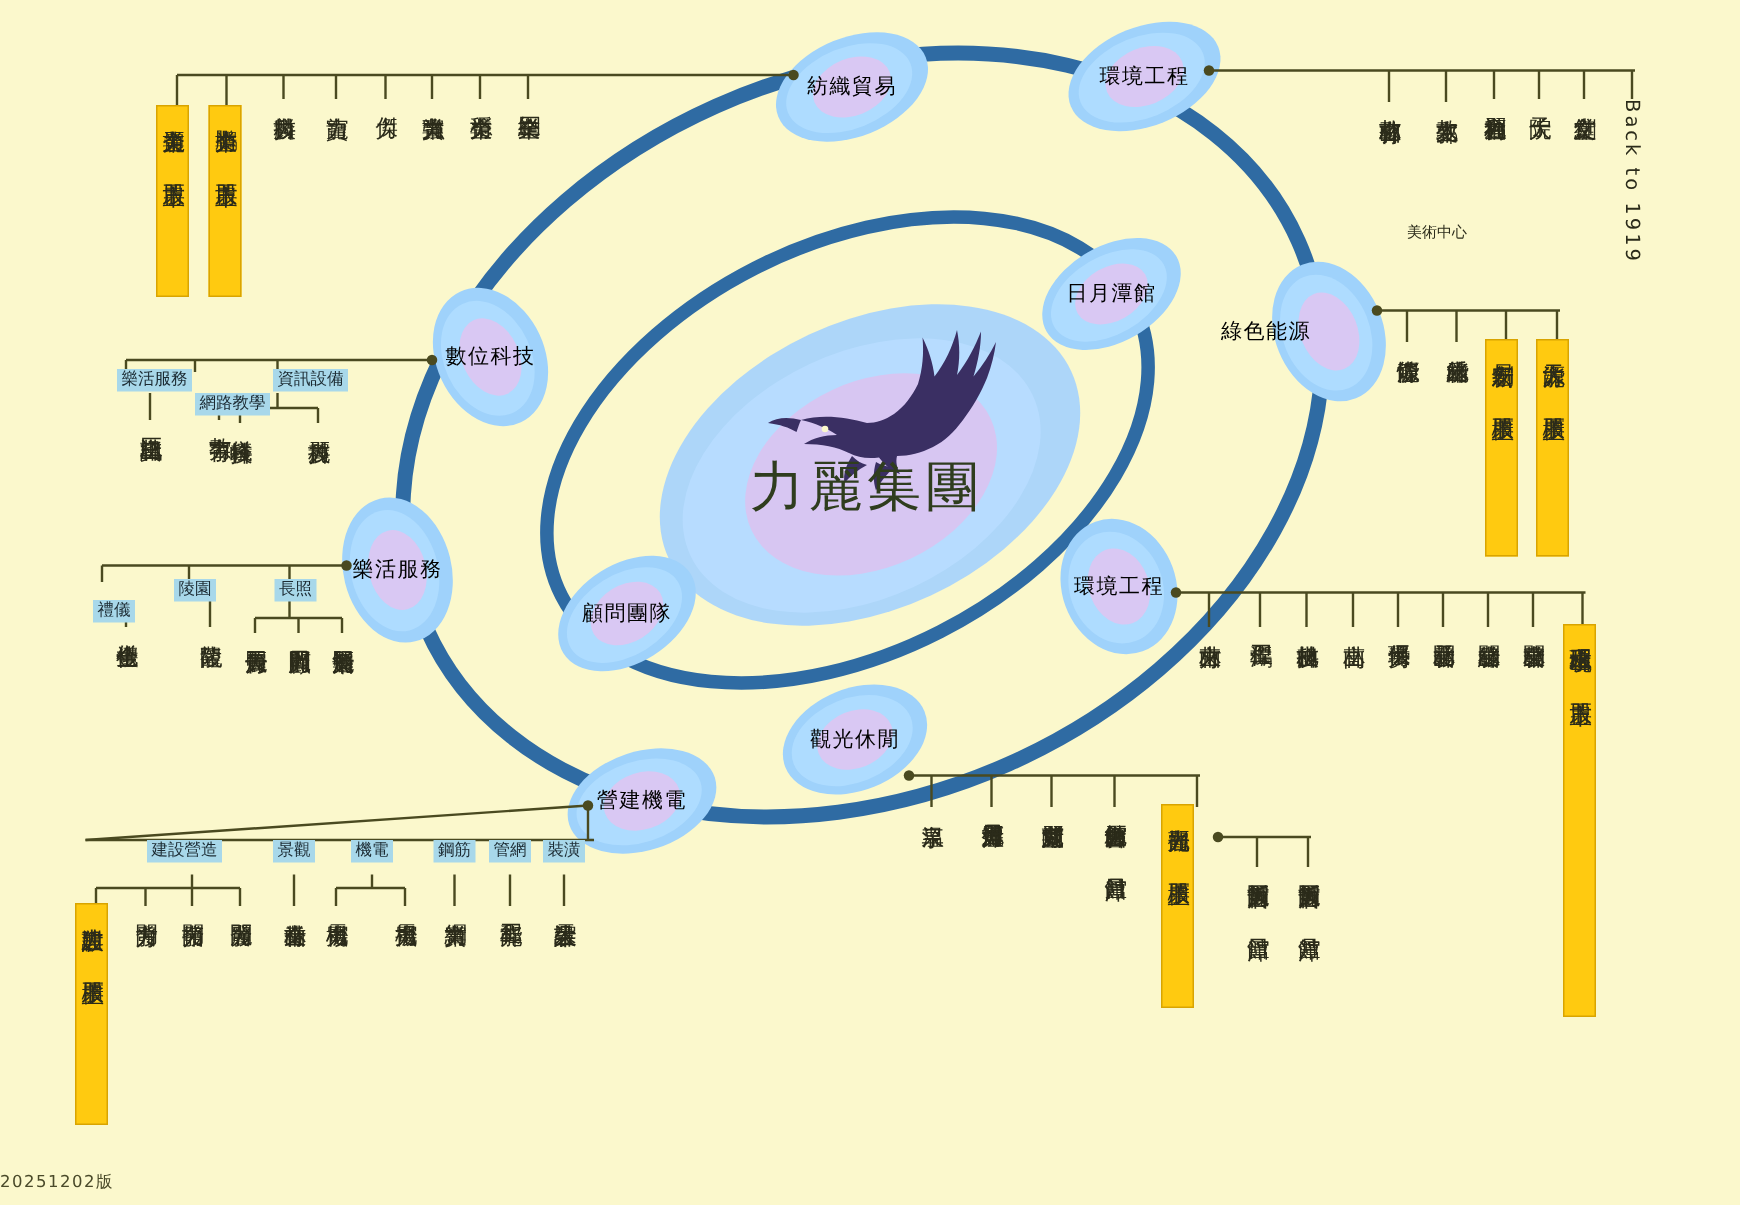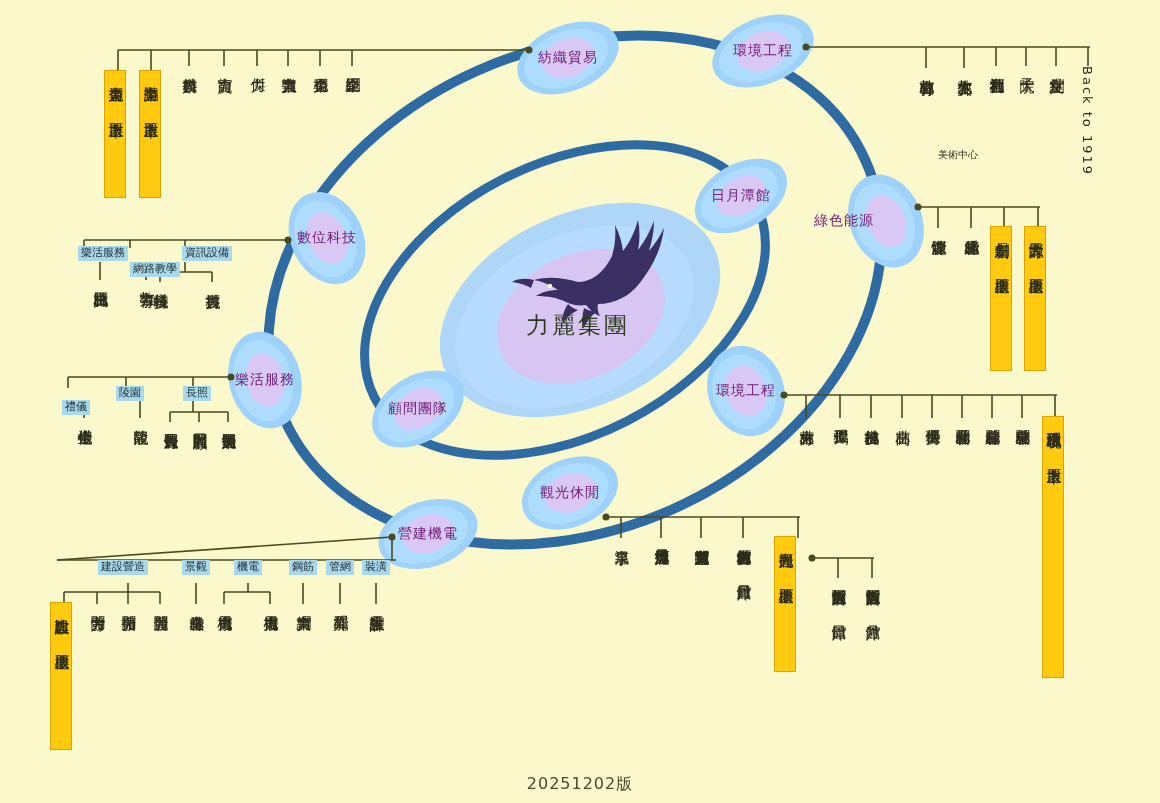--- a/index.html
+++ b/index.html
@@ -42,46 +42,45 @@
     padding:1px 3px 2px 3px;
     white-space:nowrap;
     line-height:1.1;
     border:0;
   }
 
   
   .nodelabel{
     position:absolute;
     font-size:14px;
-    color:#701a75;
+    color:#000000;
     white-space:nowrap;
     transform:translate(-50%,-50%);
     font-weight:normal;
     letter-spacing:1px;
   }
   .centerlabel{
     position:absolute;
-    font-size:23px;
+    font-size:36px;
     color:#2f3d1e;
     white-space:nowrap;
     transform:translate(-50%,-50%);
     letter-spacing:3px;
   }
   .subtitle-h{
     position:absolute;
     font-size:10px;
     color:#2b2b1a;
     white-space:nowrap;
   }
   .footer{
     position:absolute;
     left:0;right:0;
     bottom:8px;
-    text-align:center;
-    font-size:16px;
+    font-size:11px;
     color:#4a4a2a;
     letter-spacing:1px;
   }
 </style>
 </head>
 <body>
 
 <div id="stage">
 
   <svg class="layer" viewBox="0 0 1160 803">

